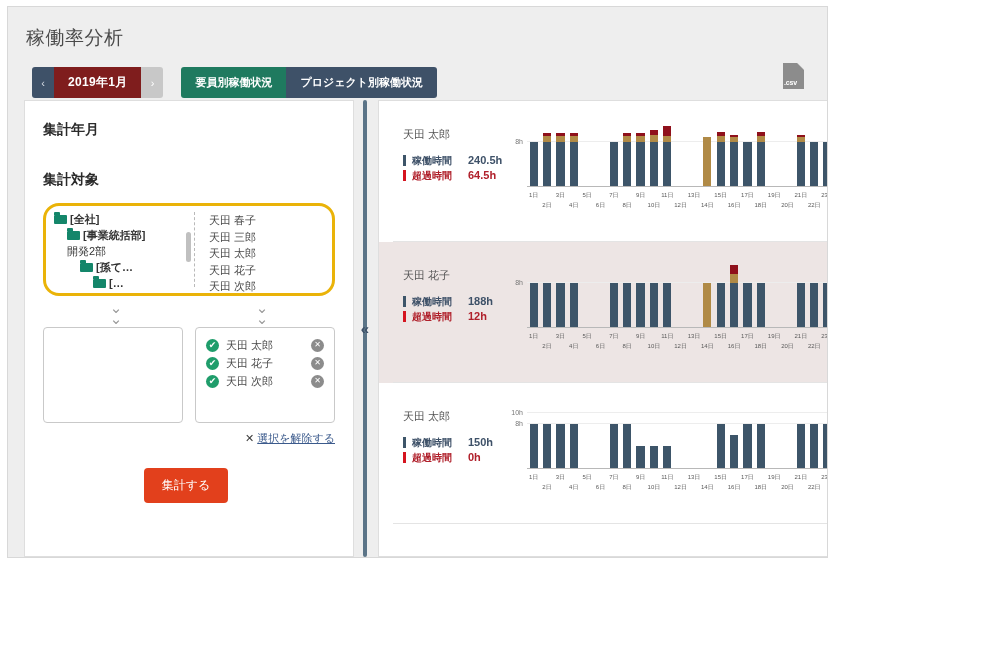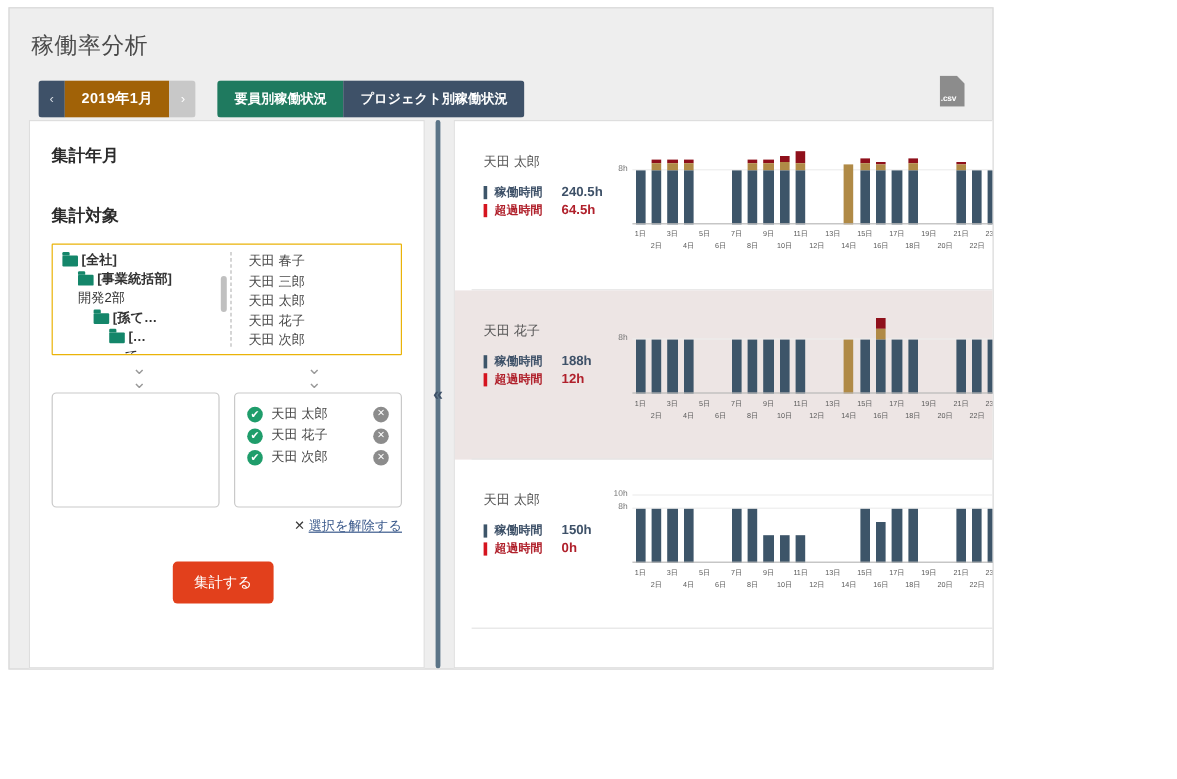--- a/index.html
+++ b/index.html
@@ -29,21 +29,21 @@
   .toolbar { position: absolute; left: 24px; top: 60px; display: flex; align-items: center; }
 
   .monthnav { display: flex; align-items: stretch; border-radius: 3px; overflow: hidden; }
   .monthnav .arrow {
     width: 22px; background: #3e5168; color: #d7dde4;
     display: flex; align-items: center; justify-content: center;
     font-size: 11px; cursor: pointer;
   }
   .monthnav .arrow.next { background: #c8c8c8; color: #ffffff; }
   .monthnav .label {
-    background: #a16207; color: #ffffff;
+    background: #7f1d1d; color: #ffffff;
     font-size: 12px; font-weight: bold;
     padding: 7px 14px; letter-spacing: .3px;
   }
 
   .tabs { display: flex; margin-left: 18px; border-radius: 3px; overflow: hidden; }
   .tab {
     font-size: 11px; font-weight: bold; color: #ffffff;
     padding: 8px 14px; background: #3e5168; cursor: pointer; white-space: nowrap;
   }
   .tab.active { background: #1f7a5f; }
@@ -96,21 +96,21 @@
   .sel .chev {
     position: absolute; right: 8px; top: 50%; width: 7px; height: 7px;
     border-right: 1.6px solid #5a6a80; border-bottom: 1.6px solid #5a6a80;
     transform: translateY(-70%) rotate(45deg);
   }
   .unit { font-size: 12px; color: #333; }
 
   
   .dual-box {
     margin-top: 4px; display: flex;
-    border: 1px solid #eab308; border-radius: 1px;
+    border: 3px solid #eab308; border-radius: 16px;
     height: 93px; background: #fff; position: relative; overflow: hidden;
   }
   .tree-col { width: 148px; position: relative; padding: 5px 0 0 0; overflow: hidden; }
   .tree-row { font-size: 11px; color: #333; white-space: nowrap; line-height: 16px; display: flex; align-items: center; }
   .tree-row.b { font-weight: bold; }
   .folder {
     display: inline-block; width: 13px; height: 9px; margin-right: 3px;
     background: #14866a; border-radius: 1px; position: relative; flex: none;
   }
   .folder::before {

